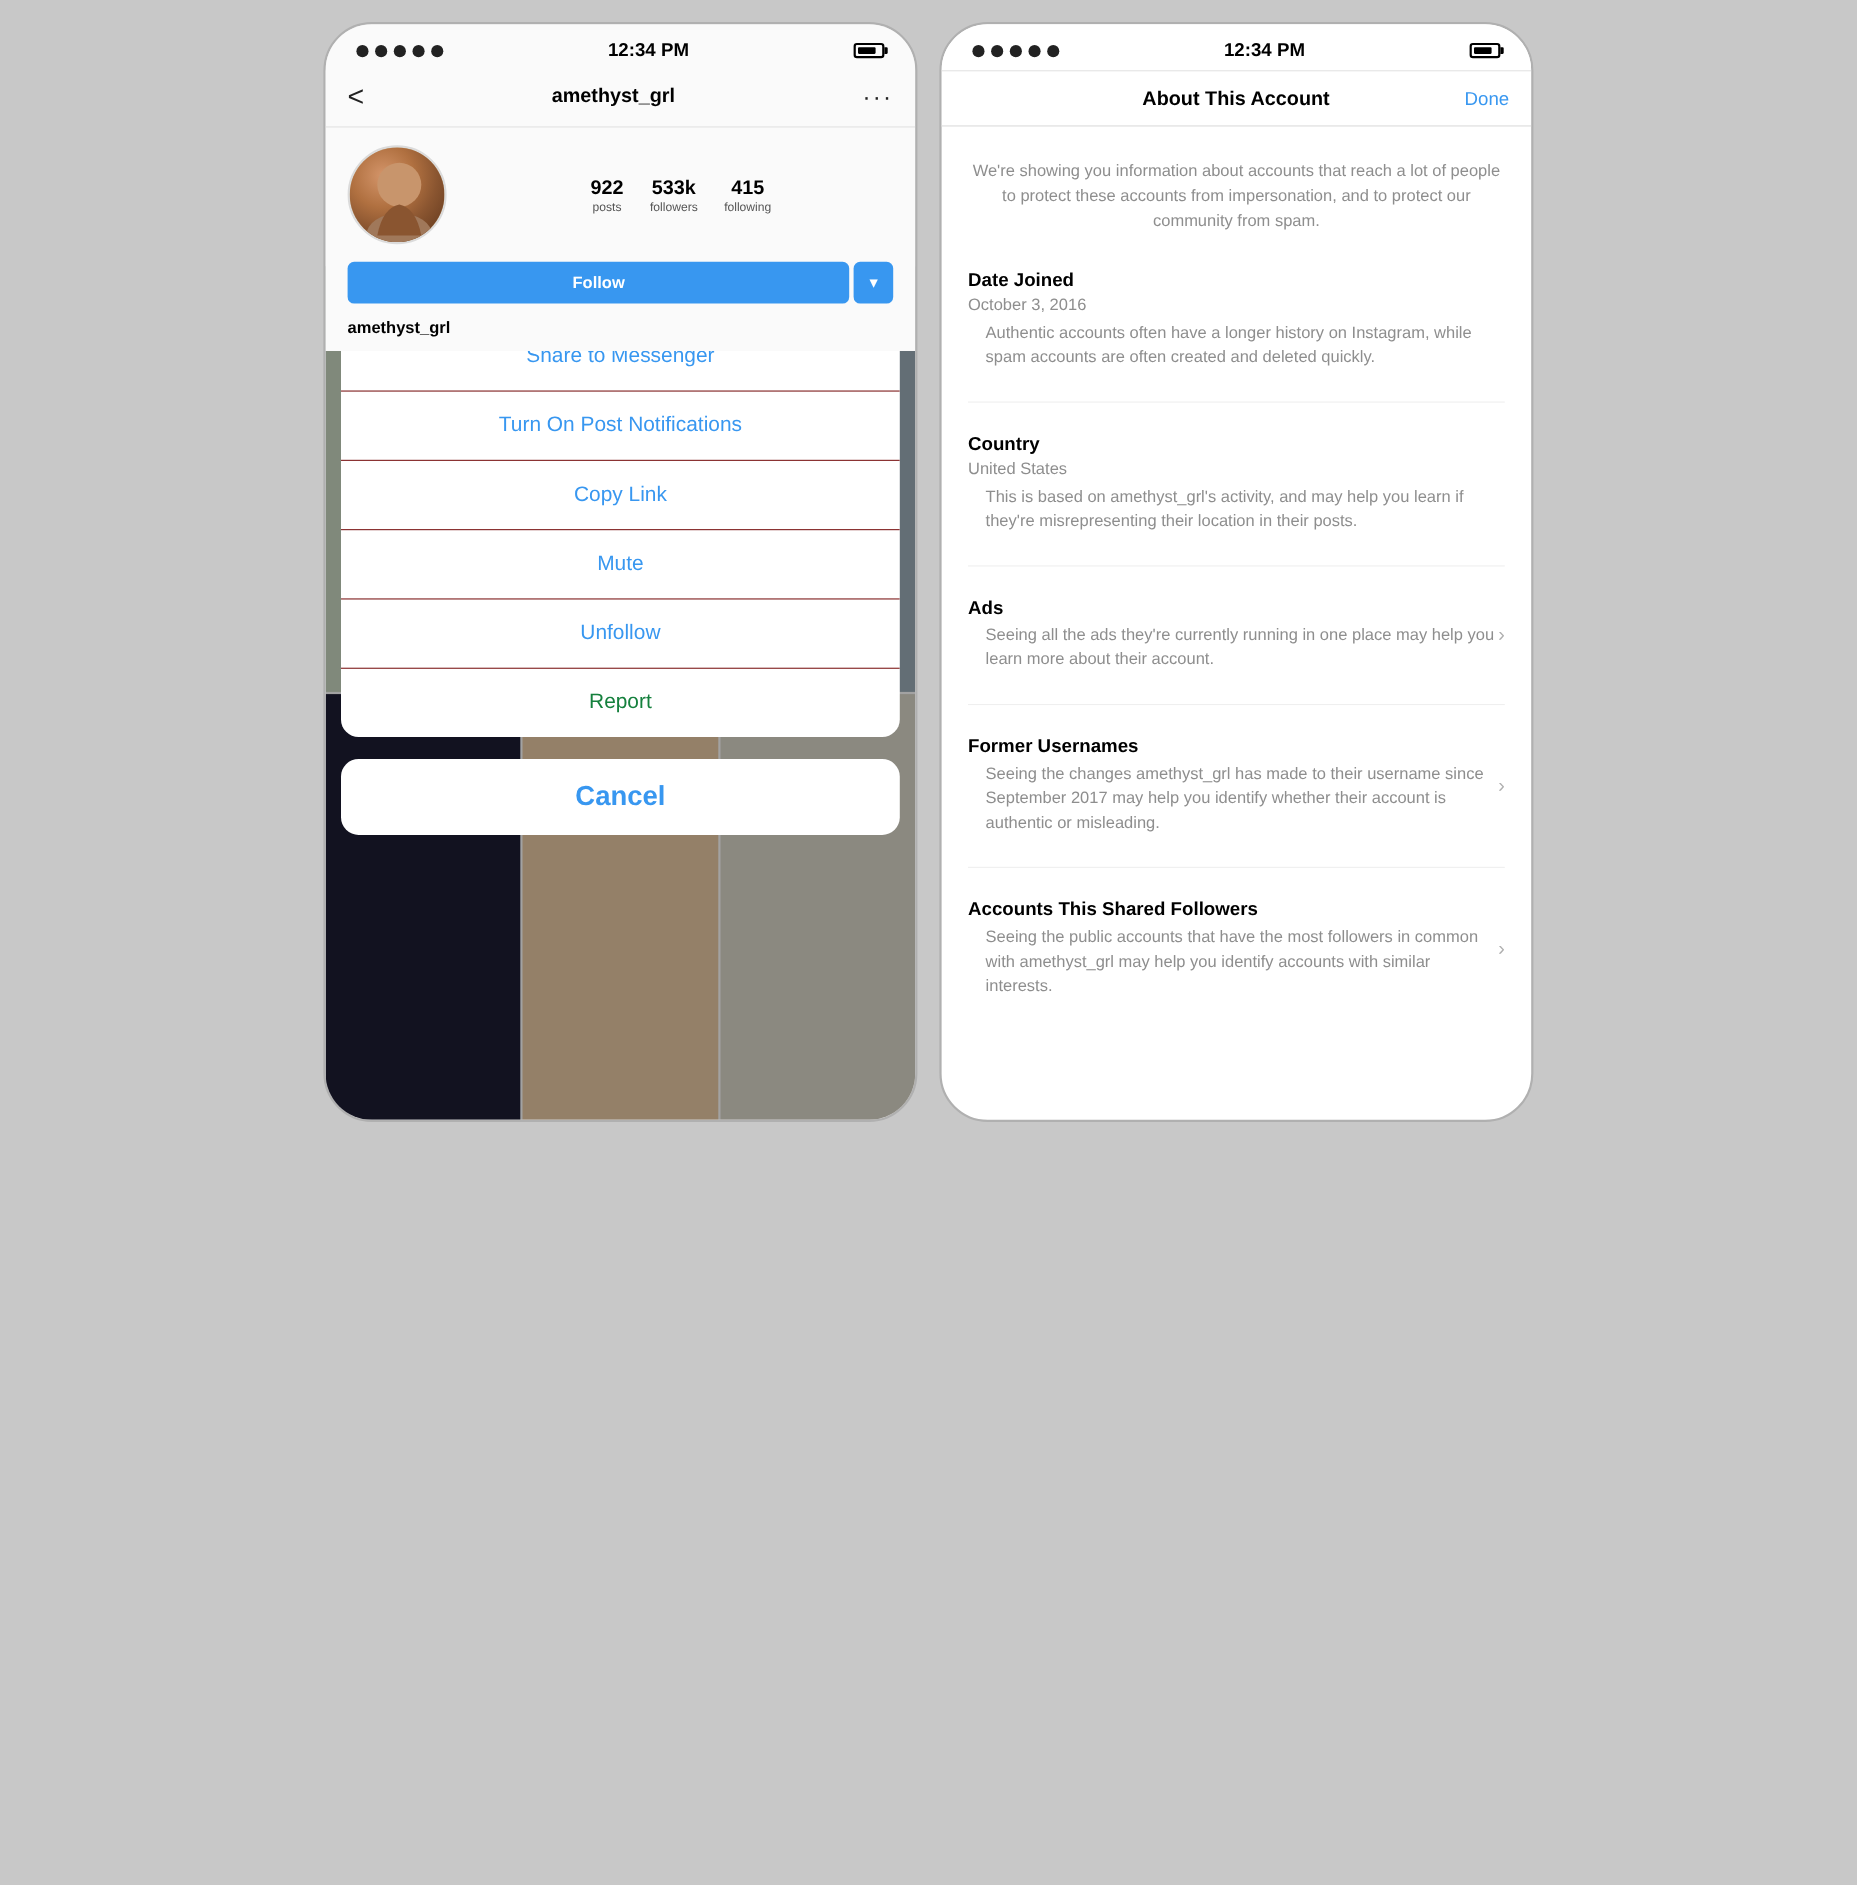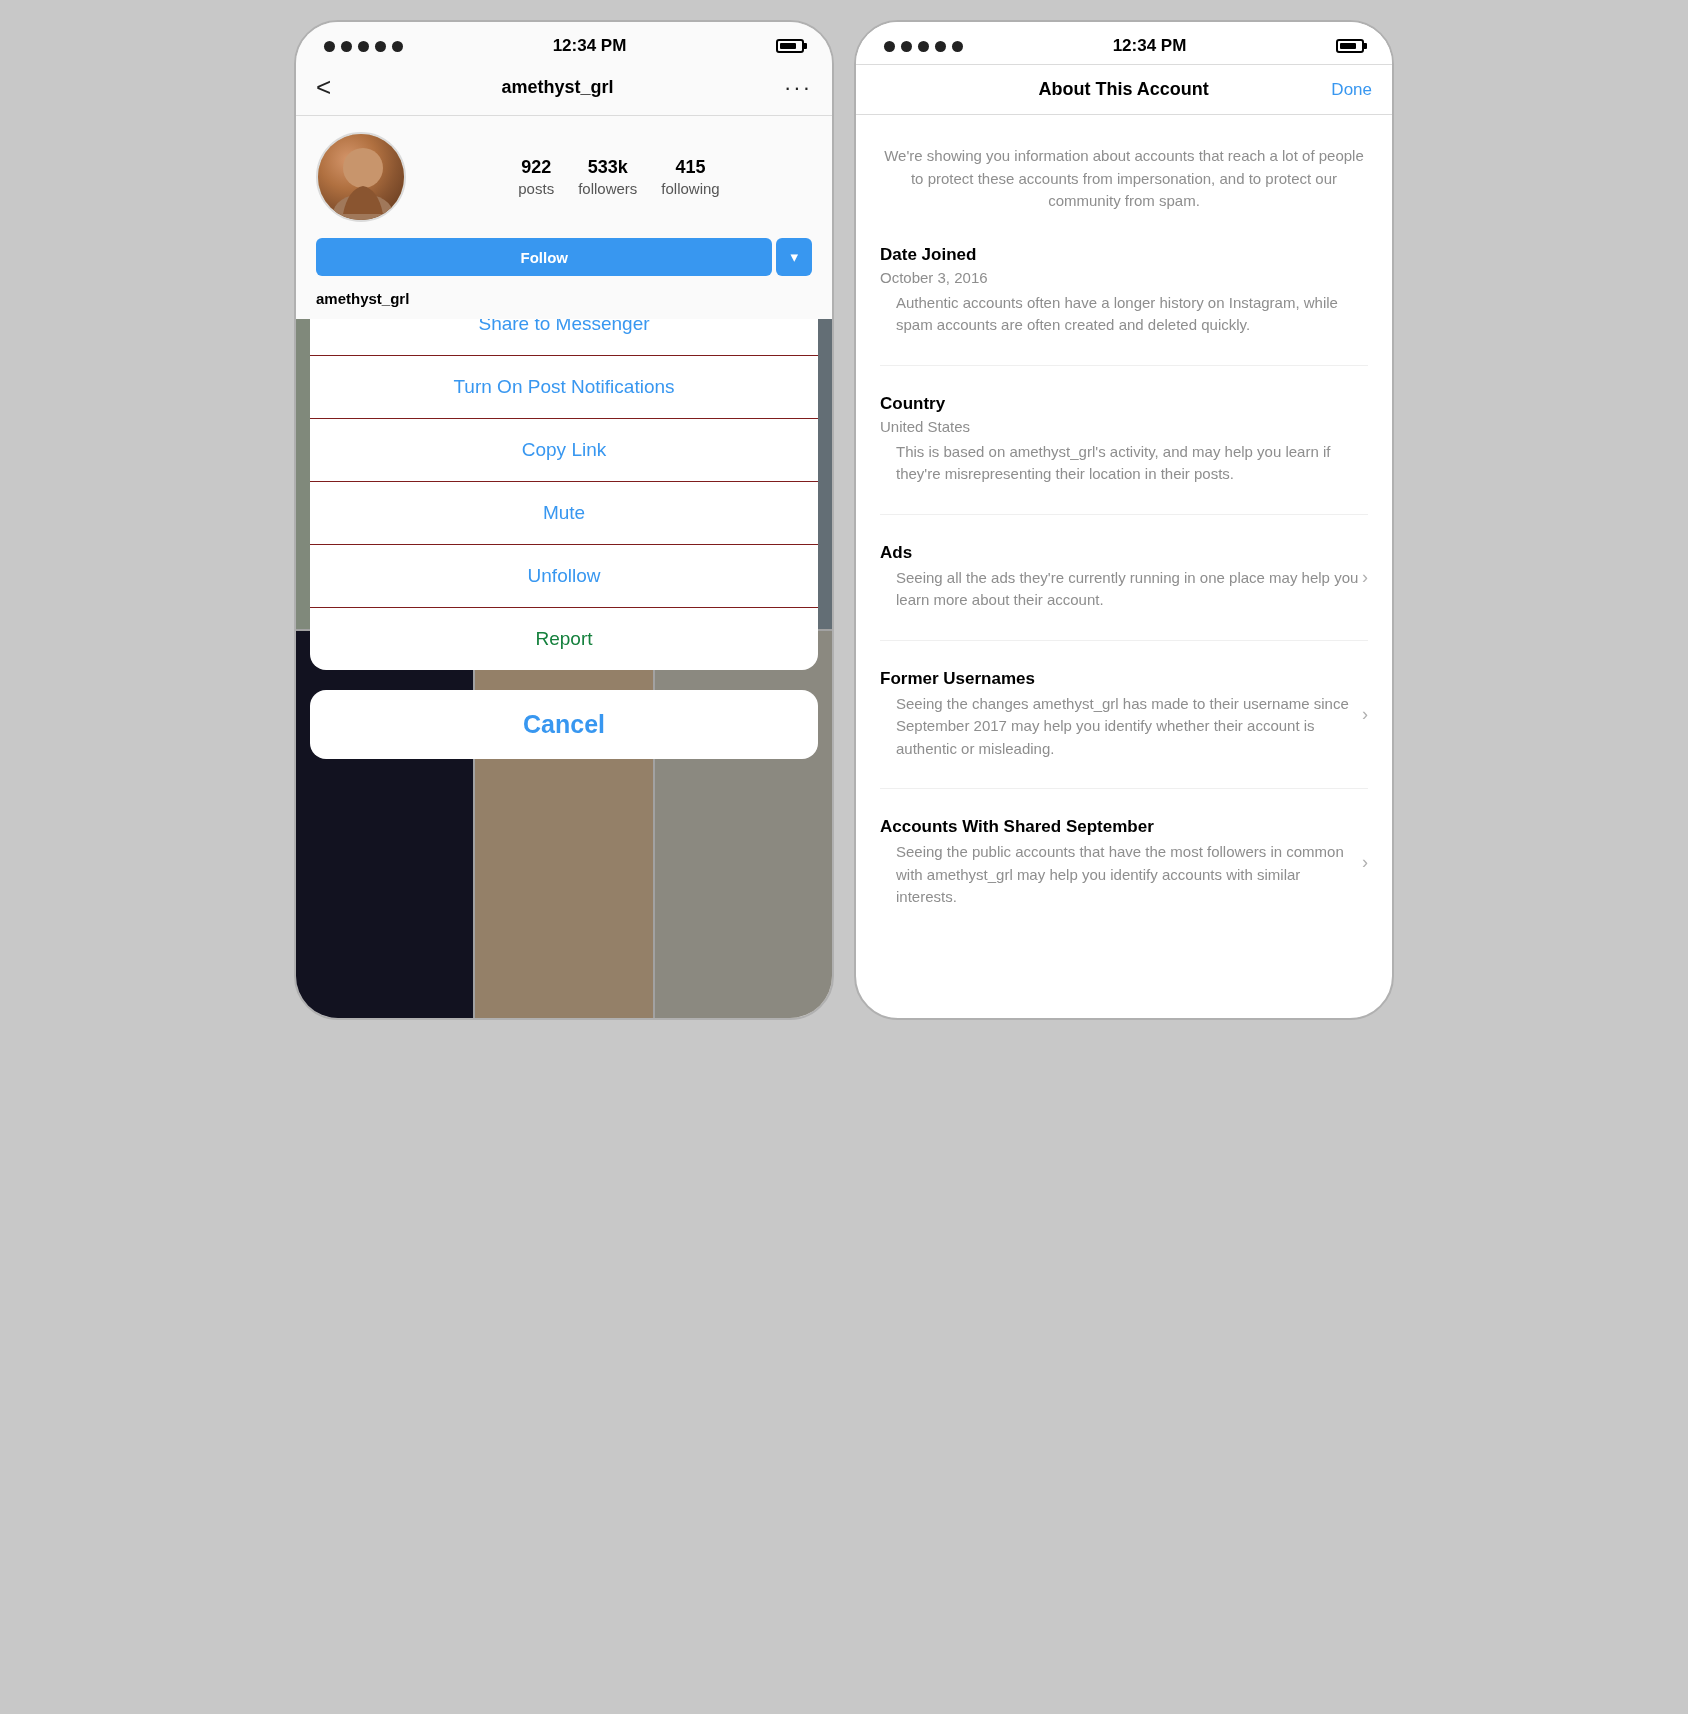--- a/index.html
+++ b/index.html
@@ -173,21 +173,21 @@
       gap: 2px;
     }
 
     .stat-number {
       font-size: 18px;
       font-weight: 700;
       color: #000;
     }
 
     .stat-label {
-      font-size: 15px;
+      font-size: 11px;
       color: #555;
     }
 
     .follow-row {
       background: #fafafa;
       padding: 0 20px 14px 20px;
       display: flex;
       gap: 4px;
     }
 
@@ -552,20 +552,20 @@
           <div class="info-heading">Former Usernames</div>
           <div class="info-body">Seeing the changes amethyst_grl has made to their username since September 2017 may help you identify whether their account is authentic or misleading.</div>
         </div>
         <span class="chevron-right">›</span>
       </div>
     </div>
 
     <div class="info-section" style="cursor:pointer;">
       <div class="info-row">
         <div>
-          <div class="info-heading">Accounts With Shared September</div>
+          <div class="info-heading">Accounts This Shared Followers</div>
           <div class="info-body">Seeing the public accounts that have the most followers in common with amethyst_grl may help you identify accounts with similar interests.</div>
         </div>
         <span class="chevron-right">›</span>
       </div>
     </div>
   </div>
 </div>
 
 </body></html>

